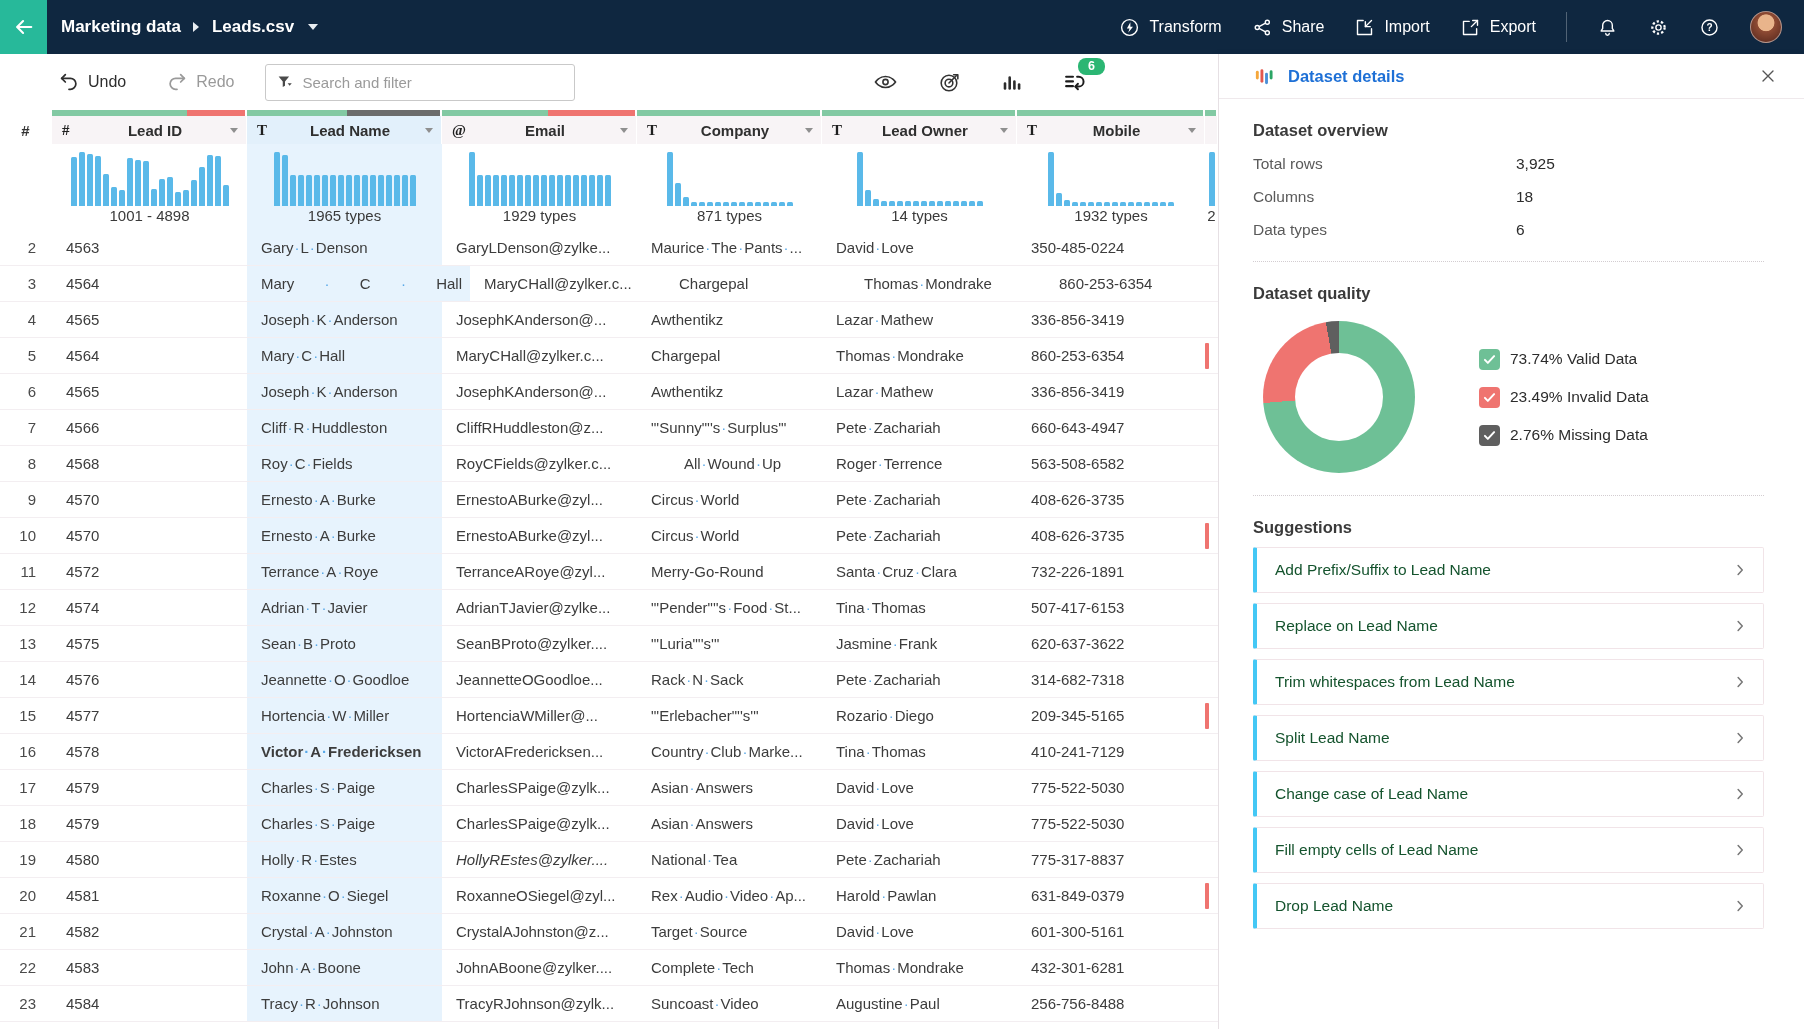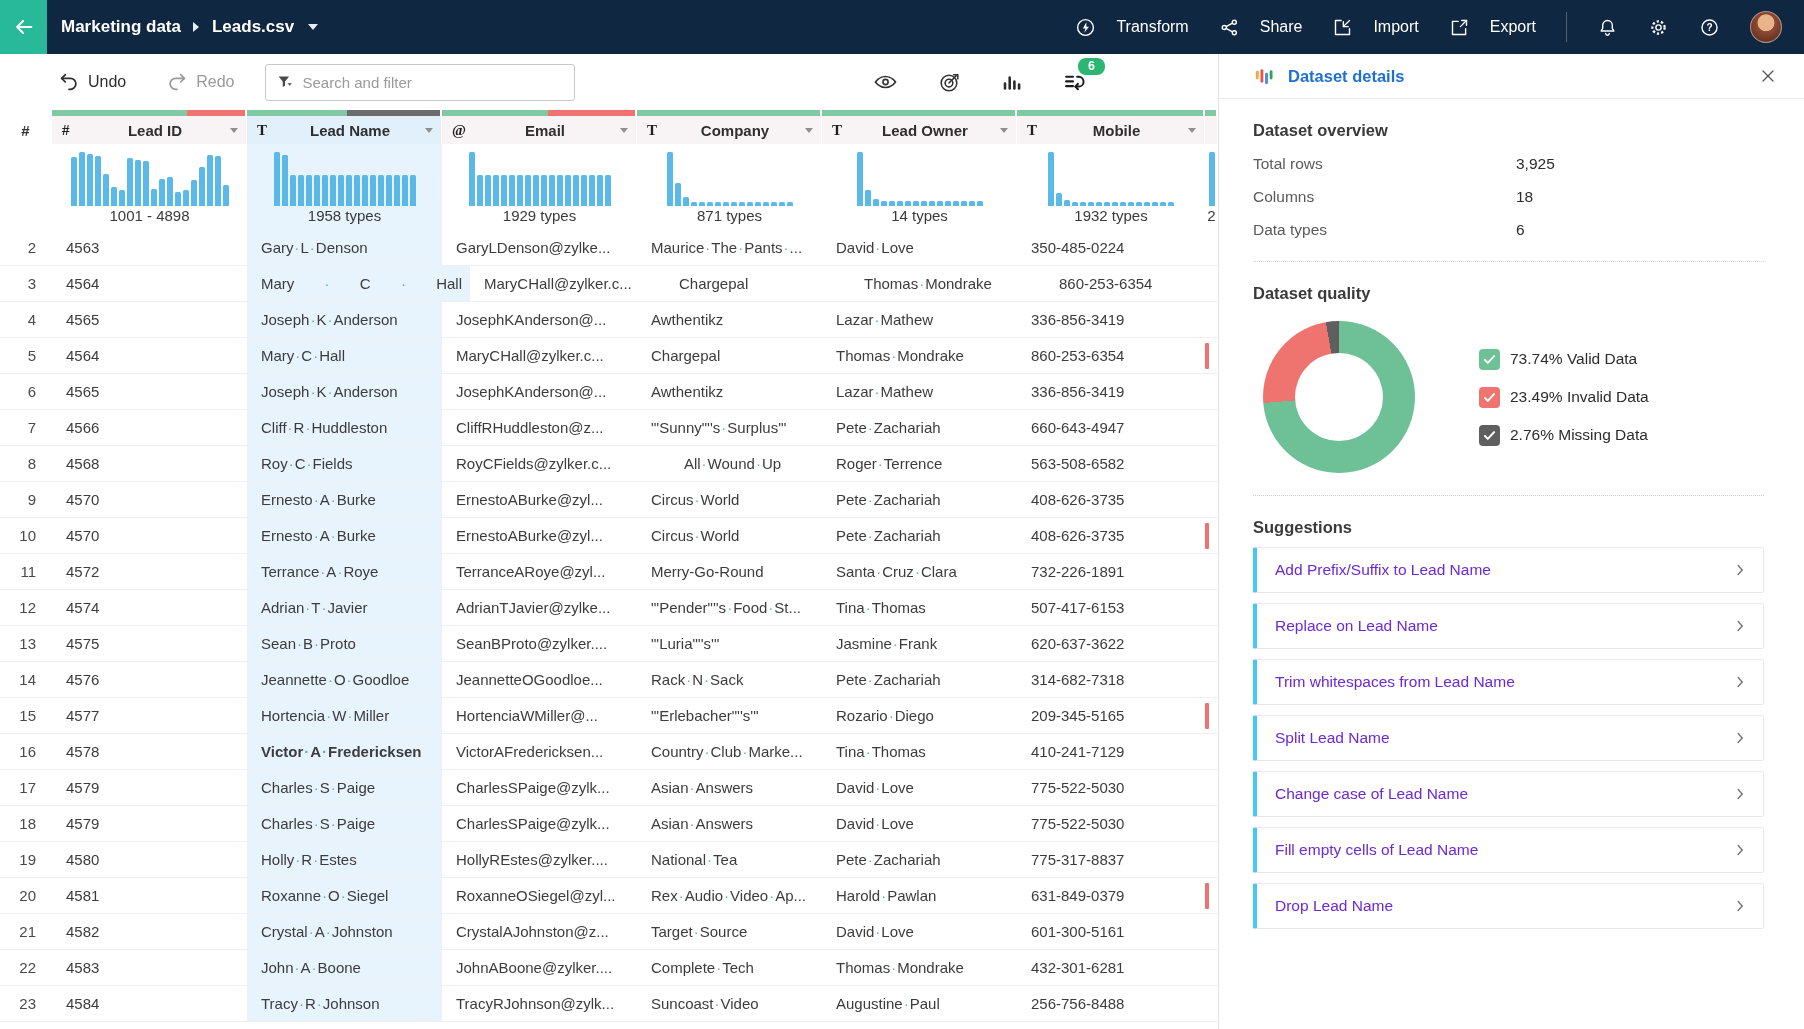--- a/index.html
+++ b/index.html
@@ -9,21 +9,21 @@
 
   
   .topbar { height:54px; background:#0f2740; display:flex; align-items:center; color:#fff; }
   .backbtn { width:47px; height:54px; background:#27b99a; border:none; display:flex;
     align-items:center; justify-content:center; cursor:pointer; flex:0 0 auto; }
   .crumbs { display:flex; align-items:center; gap:12px; margin-left:14px; }
   .crumb { font-size:17px; font-weight:700; color:#fff; }
   .caret-white { width:0; height:0; border-left:5px solid transparent; border-right:5px solid transparent;
     border-top:6px solid #e8edf2; margin-left:2px; }
   .topbar-right { margin-left:auto; display:flex; align-items:center; gap:30px; padding-right:22px; }
-  .tb-action { display:flex; align-items:center; gap:20px; font-size:16px; color:#fff; cursor:pointer;
+  .tb-action { display:flex; align-items:center; gap:9px; font-size:16px; color:#fff; cursor:pointer;
     background:none; border:none; }
   .tb-sep { width:1px; height:30px; background:rgba(255,255,255,.28); }
   .tb-icon { display:flex; align-items:center; cursor:pointer; background:none; border:none; }
   .avatar { width:32px; height:32px; border-radius:50%;
     background:radial-gradient(circle at 50% 36%, #e9b48b 0%, #e9b48b 33%, #8e4a33 36%, #6c3526 72%, #54281f 100%);
     border:1.5px solid rgba(255,255,255,.45); cursor:pointer; }
 
   .content { display:flex; height:975px; }
   .main { width:1218px; position:relative; background:#fff; }
 
@@ -95,21 +95,21 @@
   .quality-flex { display:flex; align-items:center; margin-top:18px; }
   .donut { width:152px; height:152px; border-radius:50%; position:relative; margin-left:10px; flex:0 0 auto; }
   .donut::after { content:""; position:absolute; inset:32px; background:#fff; border-radius:50%; }
   .legend { margin-left:64px; display:flex; flex-direction:column; gap:17px; }
   .legend-item { display:flex; align-items:center; gap:10px; font-size:15.5px; color:#2c2c2c; }
   .checkbox { width:21px; height:21px; border-radius:4px; display:flex; align-items:center;
     justify-content:center; cursor:pointer; flex:0 0 auto; }
   .sug-card { height:46px; margin-top:10px; border:1px solid #f1e4e8; border-left:4px solid #44c8f5;
     border-radius:2px; background:#fff; display:flex; align-items:center; padding:0 14px 0 18px;
     cursor:pointer; }
-  .sug-label { font-size:15.5px; color:#6d28d9; }
+  .sug-label { font-size:15.5px; color:#14532d; }
   .sug-chev { margin-left:auto; display:flex; }
 </style>
 </head>
 <body>
 
 <div class="app">
 
   <header class="topbar">
     <button class="backbtn">
       <span style="display:flex">
@@ -337,21 +337,21 @@
                 <div class="bar" style="height: 30.78px;"></div>
                 <div class="bar" style="height: 30.78px;"></div>
                 <div class="bar" style="height: 30.78px;"></div>
                 <div class="bar" style="height: 30.78px;"></div>
                 <div class="bar" style="height: 30.78px;"></div>
                 <div class="bar" style="height: 30.78px;"></div>
                 <div class="bar" style="height: 30.78px;"></div>
                 <div class="bar" style="height: 30.78px;"></div>
                 <div class="bar" style="height: 30.78px;"></div>
               </div>
-              <div class="caption">1958 types</div>
+              <div class="caption">1965 types</div>
             </div>
             <div class="col" style="width: 195px;">
               <div class="qbar">
                 <div class="qseg" style="width: 55%; background: rgb(130, 201, 163);"></div>
                 <div class="qseg" style="width: 45%; background: rgb(239, 116, 112);"></div>
               </div>
               <div class="colhead">
                 <div class="type-icon">@</div>
                 <div class="collabel">Email</div>
                 <div class="hcaret"></div>
@@ -650,21 +650,21 @@
               <div class="cell" style="width: 195px;">CharlesSPaige@zylk...</div>
               <div class="cell" style="width: 185px;">Asian<span class="ws-dot">·</span>Answers</div>
               <div class="cell" style="width: 195px;">David<span class="ws-dot">·</span>Love</div>
               <div class="cell" style="width: 188px;">775-522-5030</div>
               <div class="sliver" style="width: 13px;"></div>
             </div>
             <div class="trow">
               <div class="num-cell">19</div>
               <div class="cell" style="width: 195px;">4580</div>
               <div class="cell sel" style="width: 195px;">Holly<span class="ws-dot">·</span>R<span class="ws-dot">·</span>Estes</div>
-              <div class="cell" style="width: 195px;">HollyREstes@zylker....</div>
+              <div class="cell" style="width: 195px; font-style: italic;">HollyREstes@zylker....</div>
               <div class="cell" style="width: 185px;">National<span class="ws-dot">·</span>Tea</div>
               <div class="cell" style="width: 195px;">Pete<span class="ws-dot">·</span>Zachariah</div>
               <div class="cell" style="width: 188px;">775-317-8837</div>
               <div class="sliver" style="width: 13px;"></div>
             </div>
             <div class="trow">
               <div class="num-cell">20</div>
               <div class="cell" style="width: 195px;">4581</div>
               <div class="cell sel" style="width: 195px;">Roxanne<span class="ws-dot">·</span>O<span class="ws-dot">·</span>Siegel</div>
               <div class="cell" style="width: 195px;">RoxanneOSiegel@zyl...</div>

